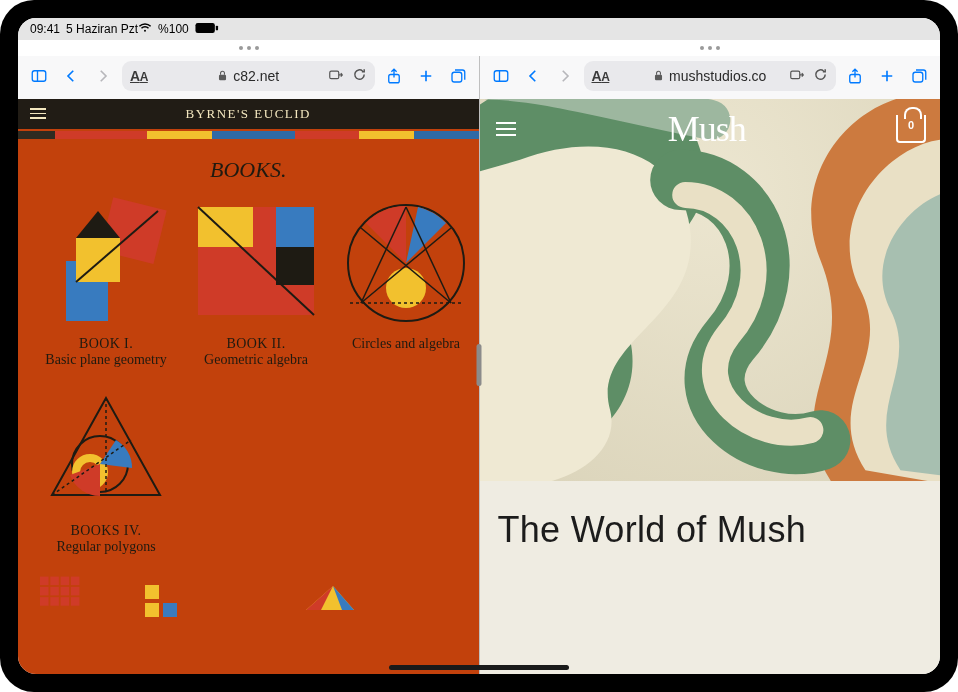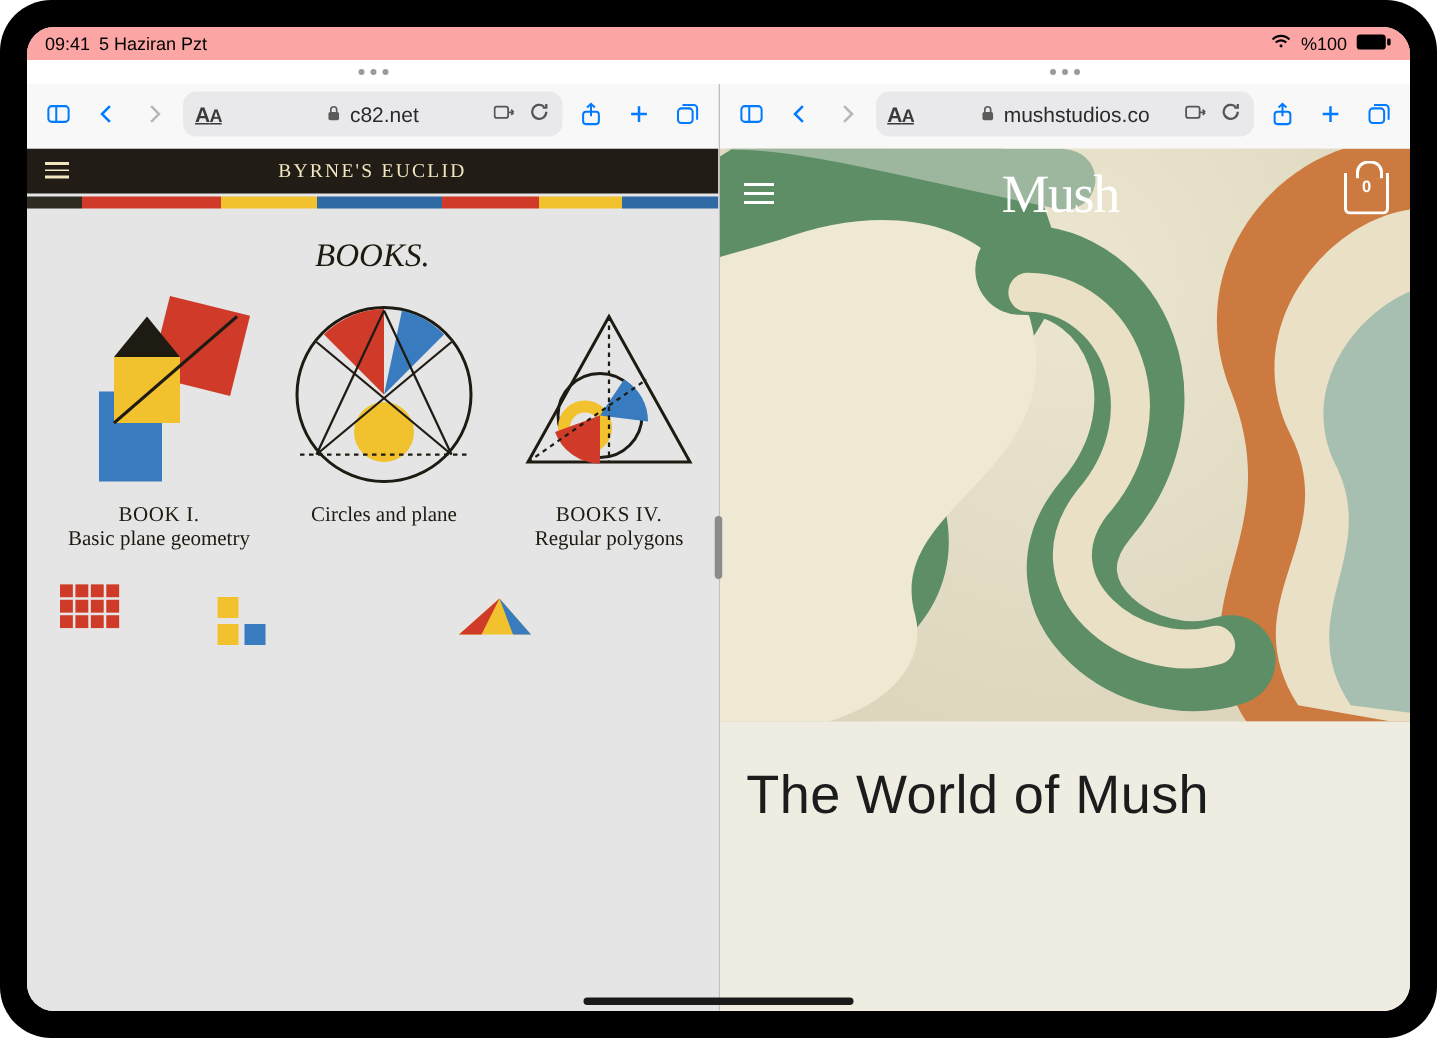--- a/index.html
+++ b/index.html
@@ -21,25 +21,24 @@
     position: relative;
     display: flex;
     flex-direction: column;
   }
 
   
   .statusbar {
     height: 22px;
     display: flex;
     align-items: center;
-    justify-content: space-between;
     padding: 0 12px;
     font-size: 12px;
     color: #000;
-    background: #fca5a5;
+    background: #e5e5e5;
   }
   .statusbar .left, .statusbar .right { display: flex; align-items: center; gap: 6px; }
   .statusbar .wifi svg { width: 14px; height: 12px; }
   .statusbar .battery svg { width: 24px; height: 12px; }
 
   
   .multitask-row {
     height: 16px;
     display: flex;
     position: relative;
@@ -114,21 +113,21 @@
   .urlbar .aa .big { font-size: 14px; }
   .urlbar .center { display: flex; align-items: center; gap: 5px; }
   .urlbar .lock svg { width: 11px; height: 11px; }
   .urlbar .right-icons {
     position: absolute; right: 8px; display: flex; gap: 8px;
     color: #555; align-items: center;
   }
   .urlbar .right-icons svg { width: 15px; height: 15px; }
 
   
-  .leftpage { flex: 1; background: #e5e5e5; position: relative; overflow: hidden; }
+  .leftpage { flex: 1; background: #c2410c; position: relative; overflow: hidden; }
   .byrne-top {
     height: 30px;
     background: #211c15;
     color: #f3e7bf;
     display: flex; align-items: center; justify-content: center;
     font-family: Georgia, "Times New Roman", serif;
     font-size: 13px;
     letter-spacing: 1.5px;
   }
   .byrne-burger {
@@ -357,36 +356,49 @@
                   <rect x="30" y="68" width="42" height="60" fill="#387bbf"></rect>
                   <rect x="40" y="45" width="44" height="44" fill="#f2c12e"></rect>
                   <polygon points="40,45 84,45 62,18" fill="#1e1b13"></polygon>
                   <line x1="40" y1="89" x2="122" y2="18" stroke="#1e1b13" stroke-width="2"></line>
                 </svg>
               </div>
               <div class="book-label">BOOK I.</div>
               <div class="book-sub">Basic plane geometry</div>
             </div>
 
+            <div class="book-card">
+              <div class="book-fig">
+                <svg viewBox="0 0 140 135">
+                  <rect x="12" y="14" width="116" height="108" fill="#cf3b28"></rect>
+                  <rect x="12" y="14" width="55" height="40" fill="#f2c12e"></rect>
+                  <rect x="90" y="14" width="38" height="40" fill="#387bbf"></rect>
+                  <rect x="90" y="54" width="38" height="38" fill="#1e1b13"></rect>
+                  <line x1="12" y1="14" x2="128" y2="122" stroke="#1e1b13" stroke-width="2"></line>
+                </svg>
+              </div>
+              <div class="book-label">BOOK II.</div>
+              <div class="book-sub">Geometric algebra</div>
+            </div>
 
             <div class="book-card">
               <div class="book-fig">
                 <svg viewBox="0 0 140 135">
                   <circle cx="70" cy="70" r="58" fill="none" stroke="#1e1b13" stroke-width="2"></circle>
                   <path d="M70 70 L30 30 A57 57 0 0 1 70 13 Z" fill="#cf3b28"></path>
                   <path d="M70 70 L110 30 A57 57 0 0 0 82 14 Z" fill="#387bbf"></path>
                   <circle cx="70" cy="95" r="20" fill="#f2c12e"></circle>
                   <line x1="14" y1="110" x2="126" y2="110" stroke="#1e1b13" stroke-width="1.5" stroke-dasharray="3 3"></line>
                   <line x1="25" y1="110" x2="70" y2="14" stroke="#1e1b13" stroke-width="1.5"></line>
                   <line x1="115" y1="110" x2="70" y2="14" stroke="#1e1b13" stroke-width="1.5"></line>
                   <line x1="25" y1="110" x2="115" y2="35" stroke="#1e1b13" stroke-width="1.5"></line>
                   <line x1="115" y1="110" x2="25" y2="35" stroke="#1e1b13" stroke-width="1.5"></line>
                 </svg>
               </div>
-              <div class="book-sub">Circles and plane</div>
+              <div class="book-sub">Circles and algebra</div>
             </div>
 
             <div class="book-card">
               <div class="book-fig">
                 <svg viewBox="0 0 140 135">
                   <polygon points="70,18 16,115 124,115" fill="none" stroke="#1e1b13" stroke-width="2"></polygon>
                   <circle cx="64" cy="84" r="28" fill="none" stroke="#1e1b13" stroke-width="2"></circle>
                   <circle cx="54" cy="92" r="14" fill="none" stroke="#f2c12e" stroke-width="8"></circle>
                   <path d="M64 84 L34 95 A32 32 0 0 0 64 116 Z" fill="#cf3b28"></path>
                   <path d="M64 84 L80 60 A32 32 0 0 1 96 88 Z" fill="#387bbf"></path>

